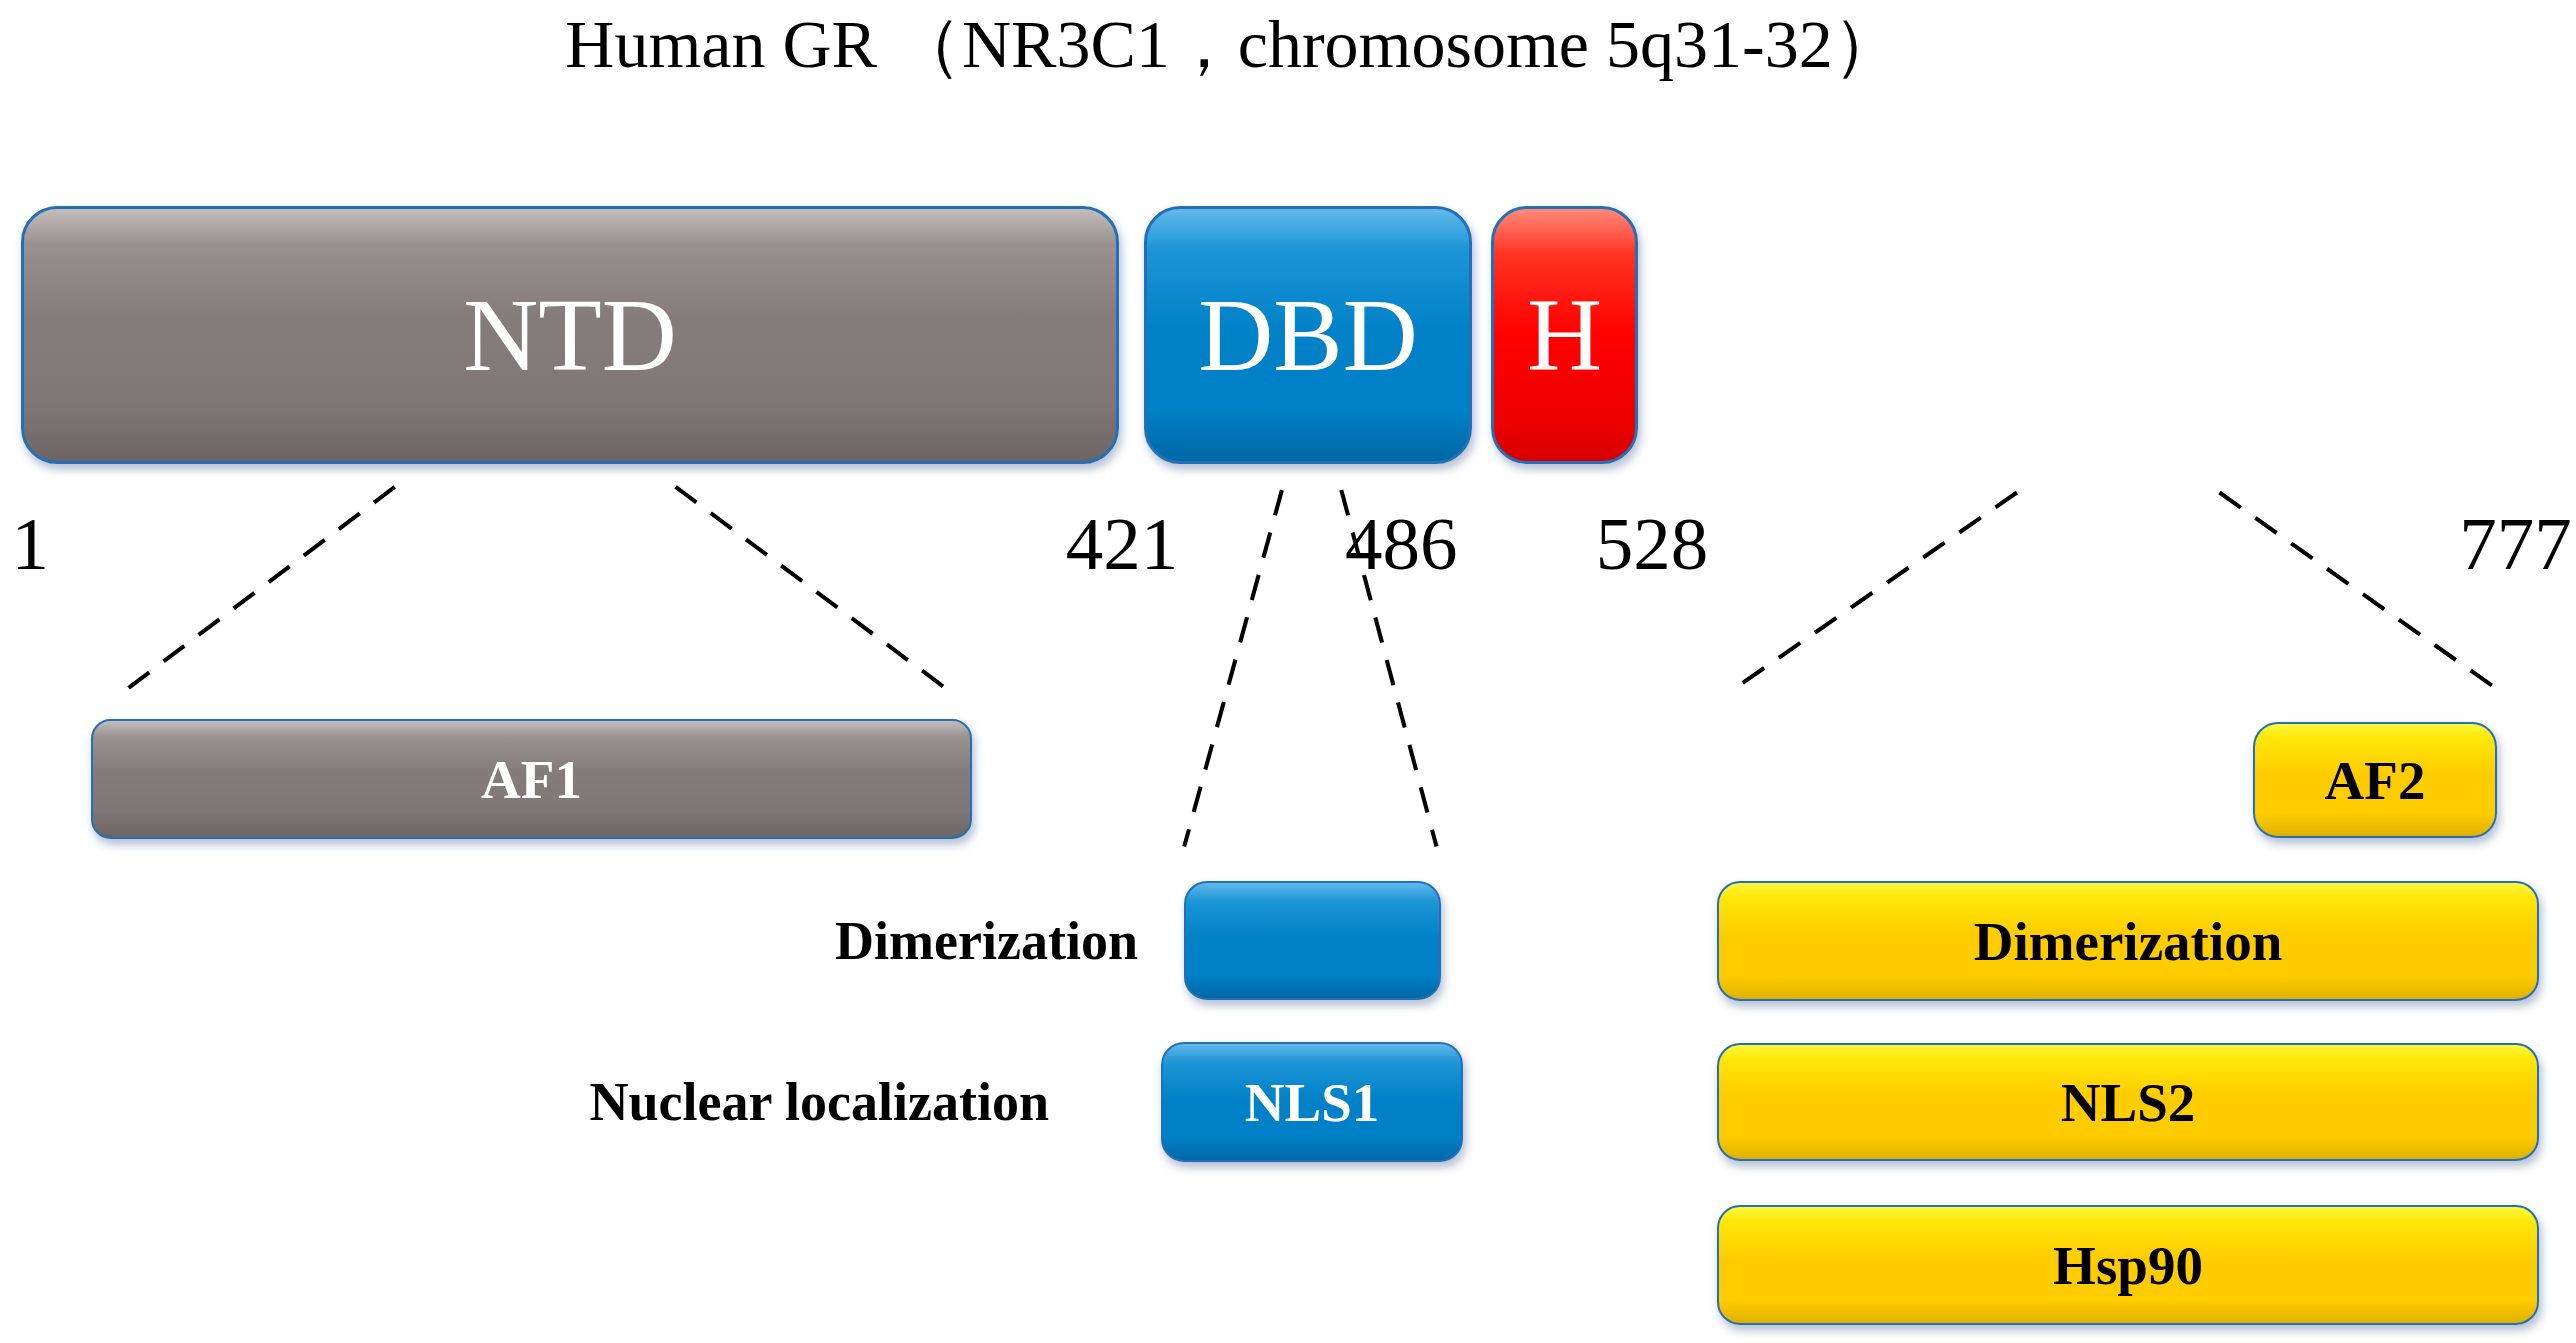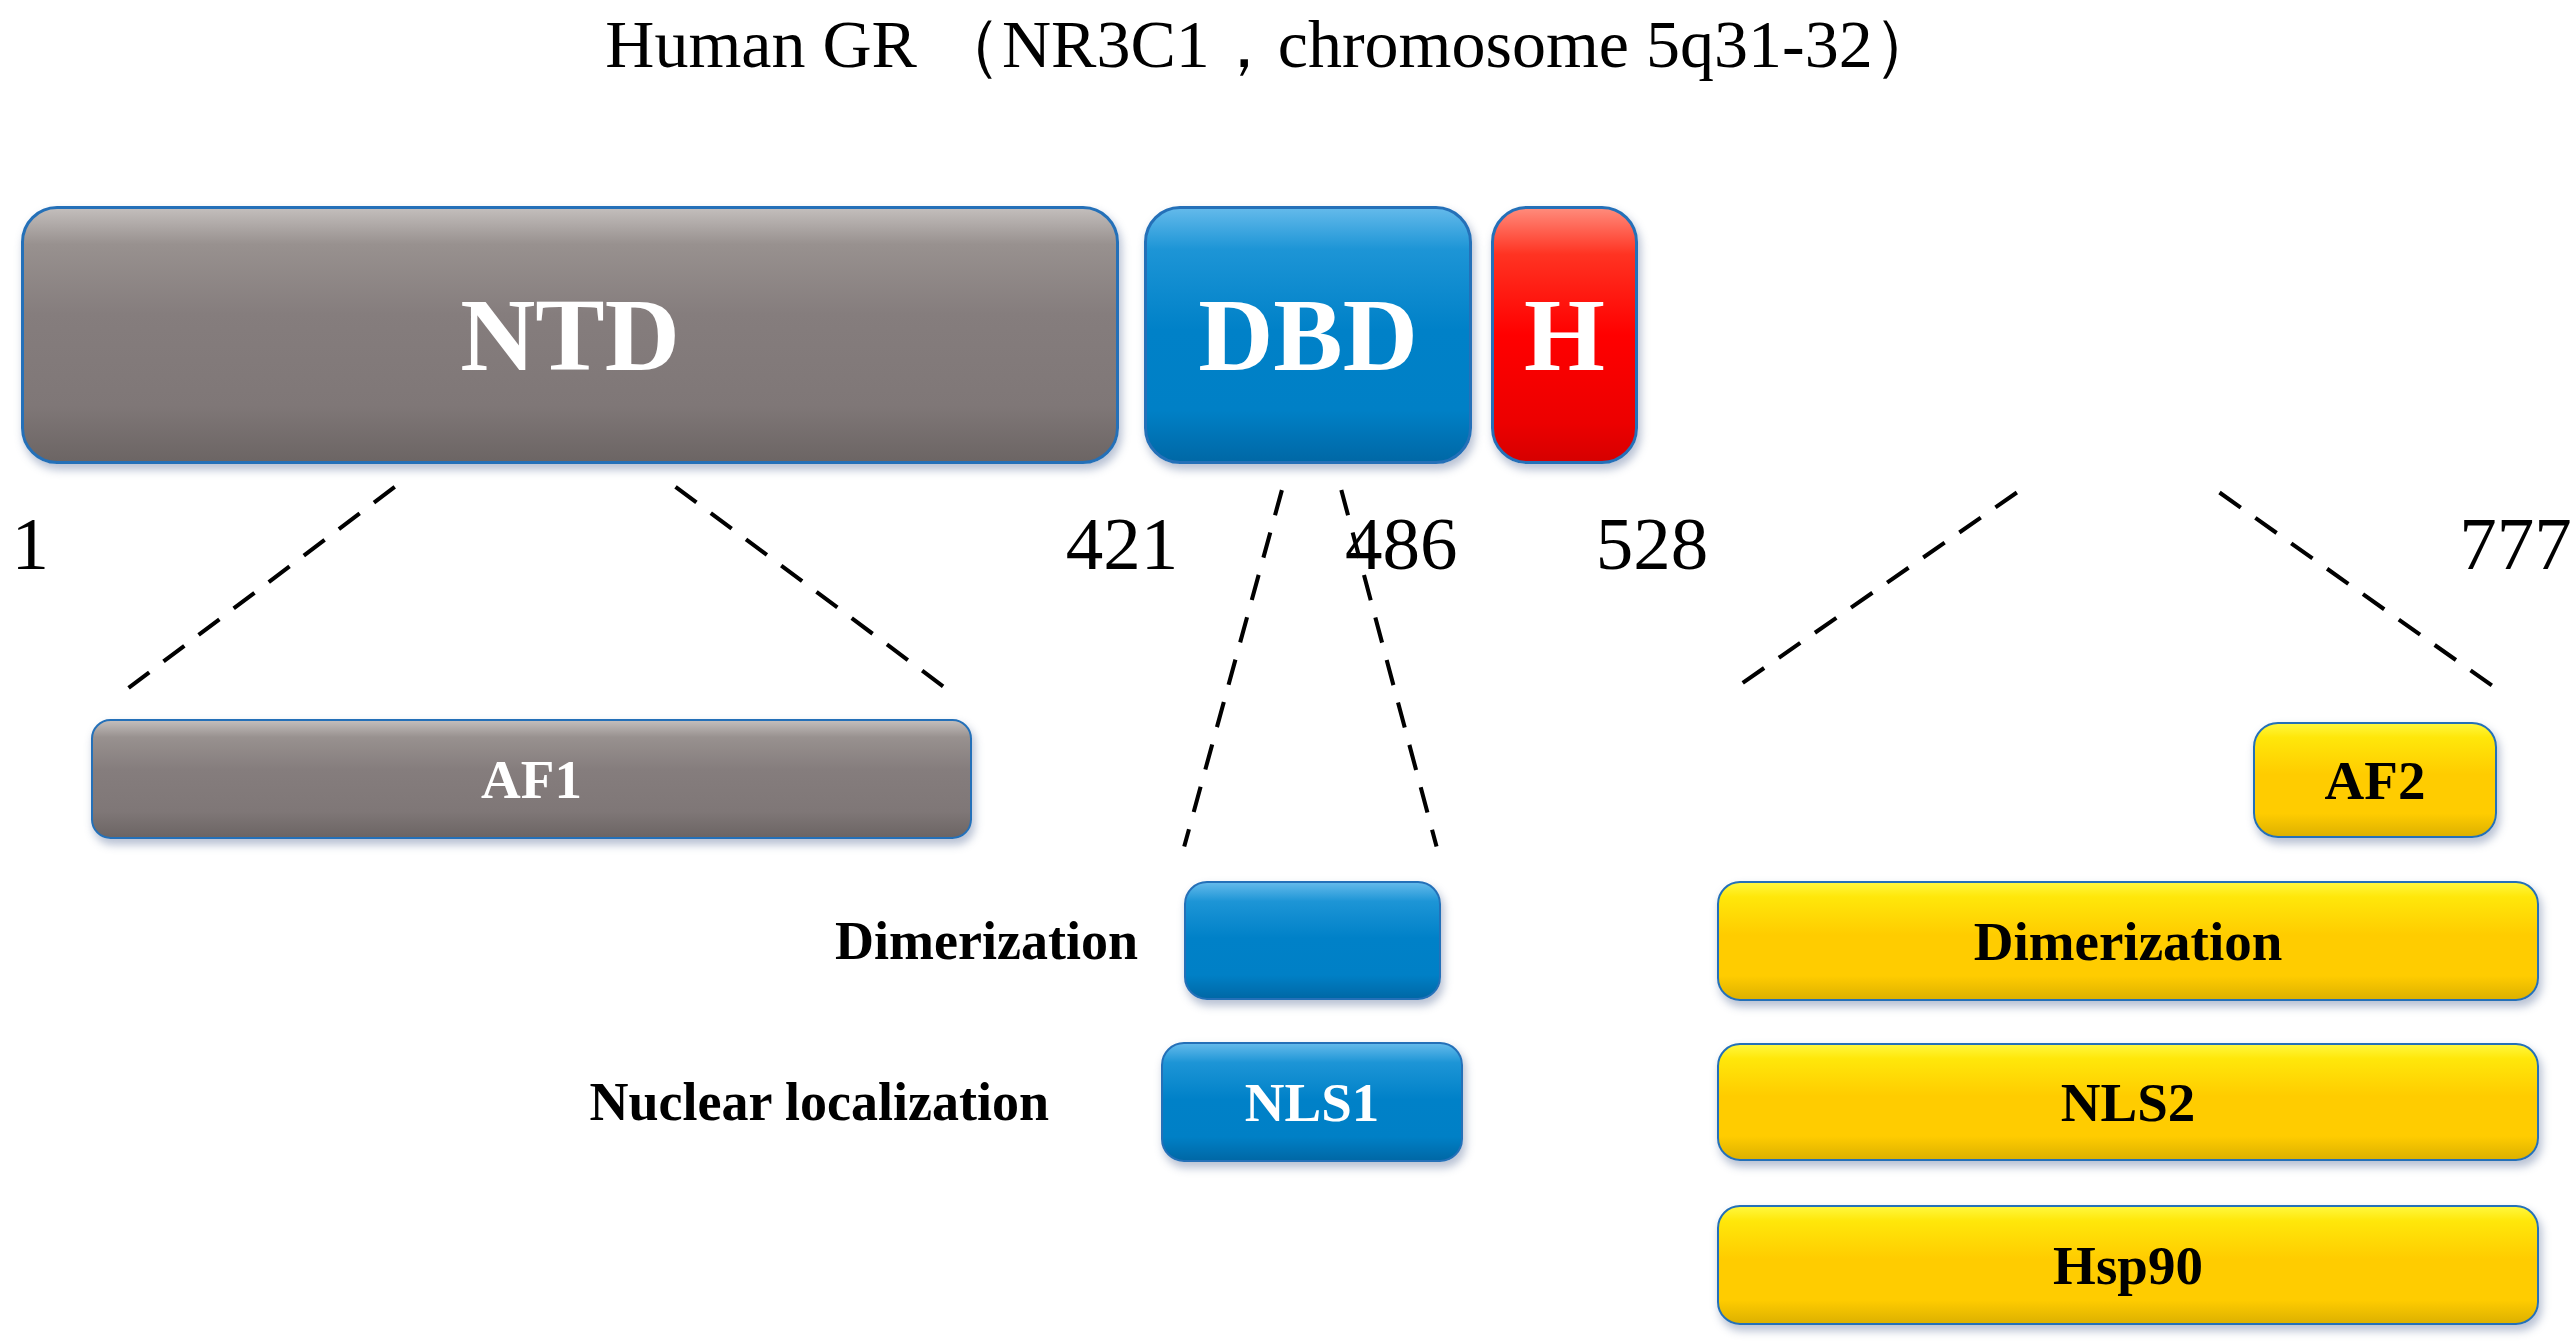--- a/index.html
+++ b/index.html
@@ -8,35 +8,34 @@
     width:2576px;height:1344px;
     background:#ffffff;
     font-family:"Liberation Serif","DejaVu Serif",serif;
     overflow:hidden;
   }
   .title{
     position:absolute;top:4.9px;left:0;width:2466px;
     text-align:center;
     font-size:68px;line-height:1.15;color:#000;
     font-weight:400;
-    margin-left:40px;
   }
   .box{
     position:absolute;box-sizing:border-box;
     display:flex;align-items:center;justify-content:center;
     border:3.3px solid #2470b8;
     box-shadow:2.4px 5.7px 8.1px rgba(100,120,160,.45);
   }
   .big{border-radius:36px;}
   .small{border-radius:23px;border-width:2.4px;}
   .gray  {background:linear-gradient(180deg,#c2bdbb 0%,#98918f 14%,#857d7d 42%,#7f7777 78%,#6c6564 100%);}
   .blue  {background:linear-gradient(180deg,#62b9ea 0%,#1d95d6 16%,#0081c8 48%,#0080c6 80%,#0068a6 100%);}
   .red   {background:linear-gradient(180deg,#ff8a7a 0%,#ff3322 18%,#ff0000 50%,#ec0000 85%,#d60000 100%);}
   .yellow{background:linear-gradient(180deg,#fff73c 0%,#ffe70a 12%,#ffcc00 45%,#ffcc00 80%,#ddb100 100%);}
-  .dom-label{font-size:104px;font-weight:bold;line-height:1;}
+  .dom-label{font-size:104px;font-weight:normal;line-height:1;}
   .feat-label{font-size:55px;font-weight:bold;line-height:1;}
   .wt{color:#ffffff;}
   .bt{color:#000000;}
   .scale{
     position:absolute;font-size:75px;line-height:1;color:#000;
   }
   .side-label{
     position:absolute;display:flex;align-items:center;justify-content:flex-end;
     font-size:54px;font-weight:bold;color:#000;line-height:1;
   }

